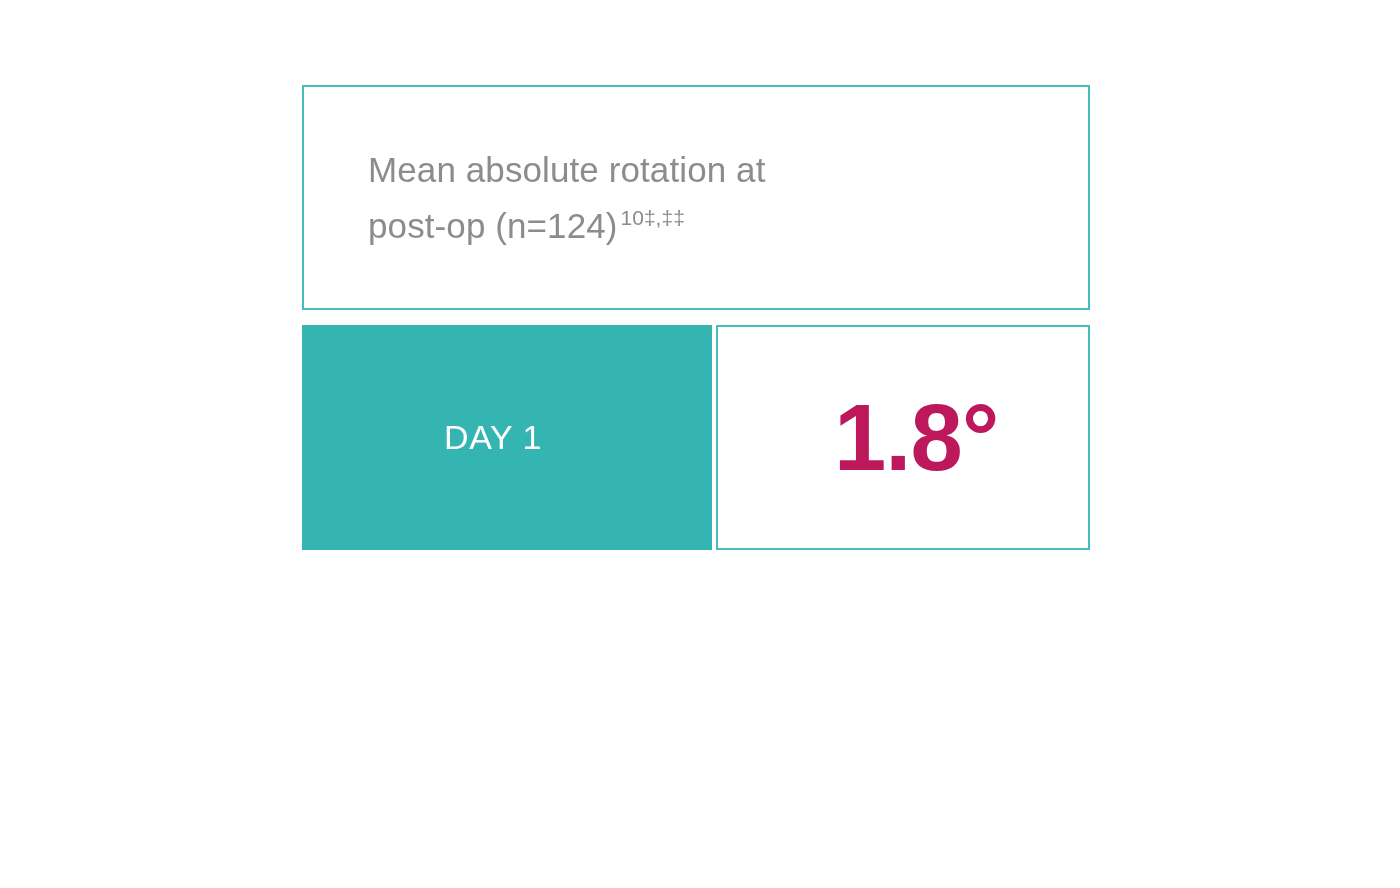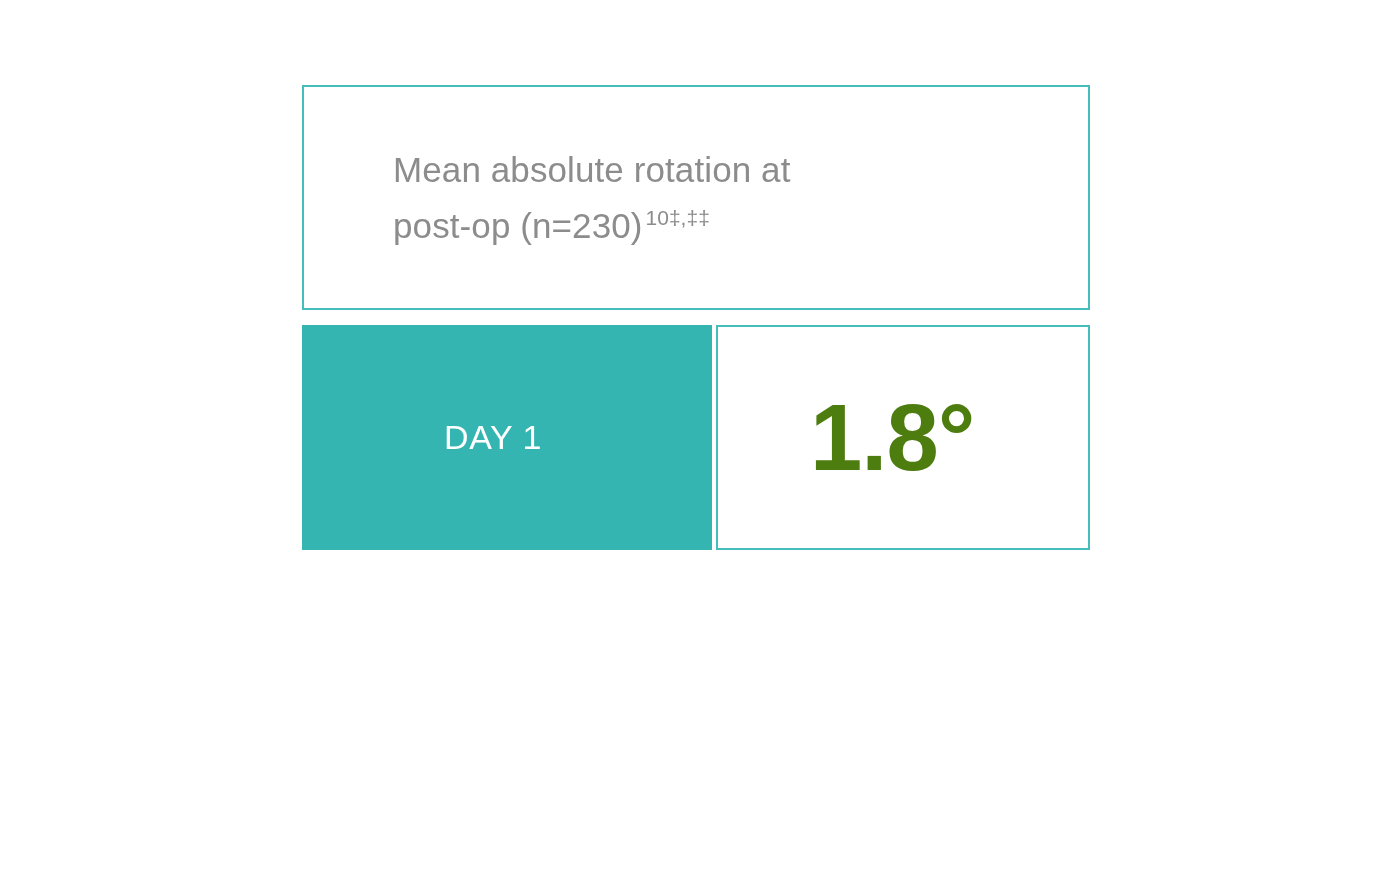--- a/index.html
+++ b/index.html
@@ -30,21 +30,21 @@
     width: 788px;
     height: 225px;
     box-sizing: border-box;
     border: 2px solid #45bdbb;
     background: #ffffff;
     display: flex;
     align-items: center;
   }
   .title-text {
     margin: 0;
-    padding-left: 89px;
+    padding-left: 64px;
     padding-right: 20px;
     font-size: 35px;
     line-height: 56px;
     font-weight: 400;
     color: #8c8c8c;
     letter-spacing: 0.1px;
     max-width: 560px;
   }
   .title-sup {
     font-size: 21px;
@@ -89,38 +89,38 @@
     height: 225px;
     margin-left: 4px;
     box-sizing: border-box;
     border: 2px solid #45bdbb;
     background: #ffffff;
     display: flex;
     align-items: center;
     flex: 0 0 374px;
   }
   .stat-value {
-    padding-left: 92px;
+    padding-left: 116px;
     font-size: 94px;
     font-weight: 700;
-    color: #4d7c0f;
+    color: #be185d;
     letter-spacing: -1px;
     line-height: 1;
     white-space: nowrap;
   }
 </style>
 </head>
 <body>
 
 <div id="infographic">
 
   <div class="title-card">
     <p class="title-text">
       <span>Mean absolute rotation at</span><br>
-      <span>post-op (n=230)</span><span class="title-sup">10‡,‡‡</span>
+      <span>post-op (n=124)</span><span class="title-sup">10‡,‡‡</span>
     </p>
   </div>
 
   <div class="stat-row row-0">
     <div class="stat-label-cell">
       <span class="stat-label">DAY 1</span>
     </div>
     <div class="stat-value-cell">
       <span class="stat-value">1.8°</span>
     </div>

